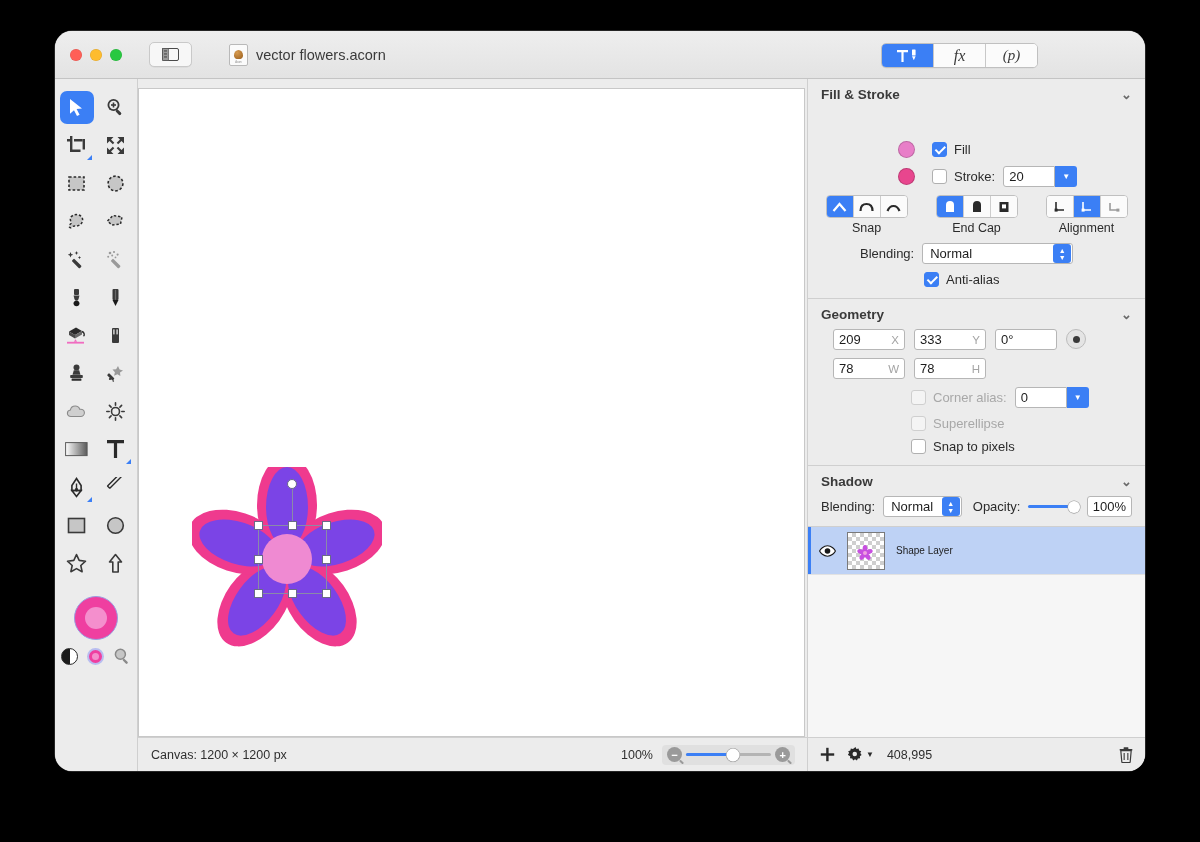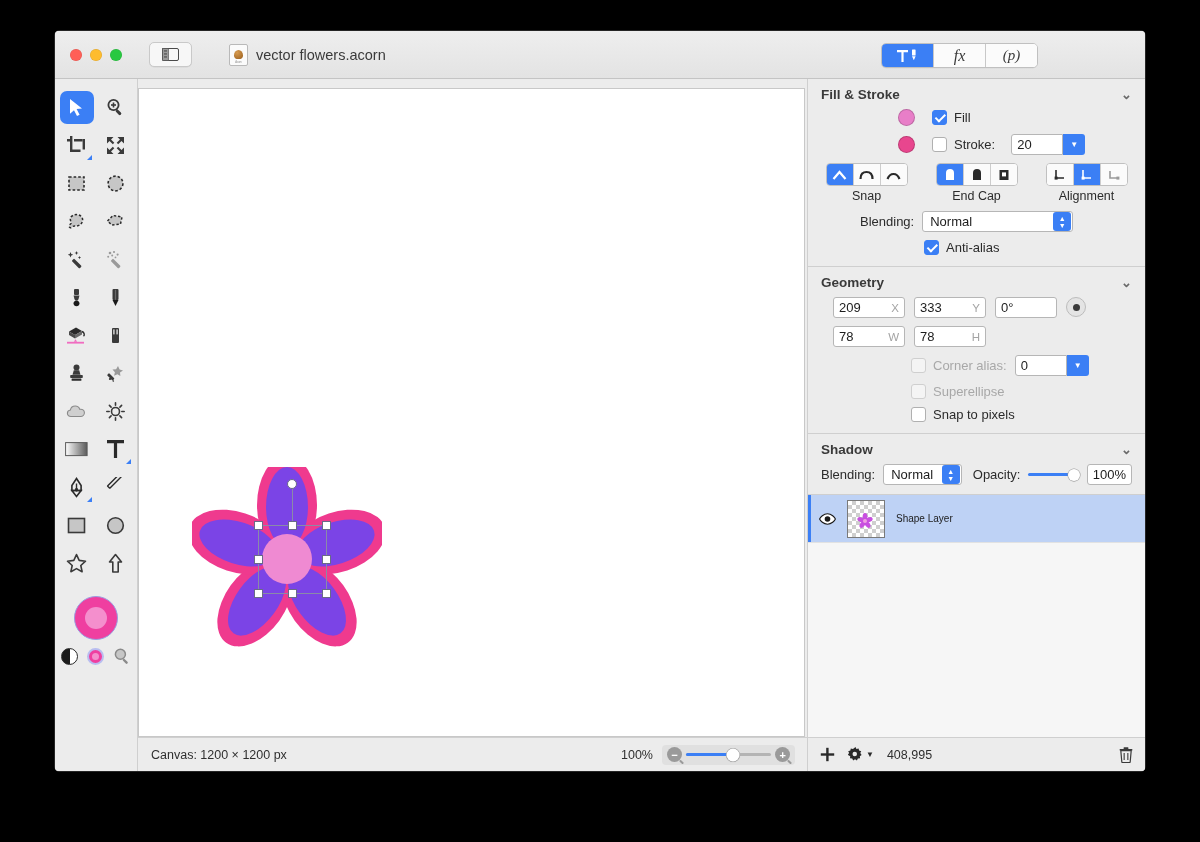--- a/index.html
+++ b/index.html
@@ -8,21 +8,21 @@
     background: #000000;
     font-family: "Liberation Sans", sans-serif;
     -webkit-font-smoothing: antialiased;
     overflow: hidden;
   }
   .window {
     position: absolute;
     left: 55px; top: 31px;
     width: 1090px; height: 740px;
     background: #ececec;
-    border-radius: 4px;
+    border-radius: 17px;
     box-shadow: 0 0 0 0.5px #4a4a4a;
     overflow: hidden;
     display: flex;
     flex-direction: column;
   }
   
   .titlebar {
     height: 47px;
     background: linear-gradient(to bottom,#eeeeee,#e3e3e3);
     border-bottom: 1px solid #c4c4c4;
@@ -659,31 +659,31 @@
       </div>
     </div>
 
     <div class="inspector">
 
       <div class="sect-header">
         <span>Fill &amp; Stroke</span>
         <span class="chev">⌄</span>
       </div>
       <div class="sect-body">
-        <div class="row" style="padding-left:77px;">
+        <div class="row" style="padding-left:77px;margin-top:32px;">
           <div class="swatch" style="background:#e87ec8;"></div>
           <div class="cb on" style="margin-left:17px;"></div>
           <span class="lbl">Fill</span>
         </div>
         <div class="row" style="padding-left:77px;">
           <div class="swatch" style="background:#e8468e;"></div>
           <div class="cb" style="margin-left:17px;"></div>
           <span class="lbl">Stroke:</span>
           <div style="display:flex;margin-left:8px;">
-            <div class="field" style="width:52px;border-radius:3px 0 0 3px;margin-left:8px;">20</div>
+            <div class="field" style="width:52px;border-radius:3px 0 0 3px;">20</div>
             <div class="stepper-btn">▼</div>
           </div>
         </div>
 
         <div class="segrow">
           <div class="seg-group">
             <div class="seg">
               <div class="active">
                 <svg width="15" height="12" viewBox="0 0 15 12">
                     <path d="M1.5 10L7.5 3l6 7" fill="none" stroke="#fff" stroke-width="2.2" stroke-linejoin="miter"></path>

